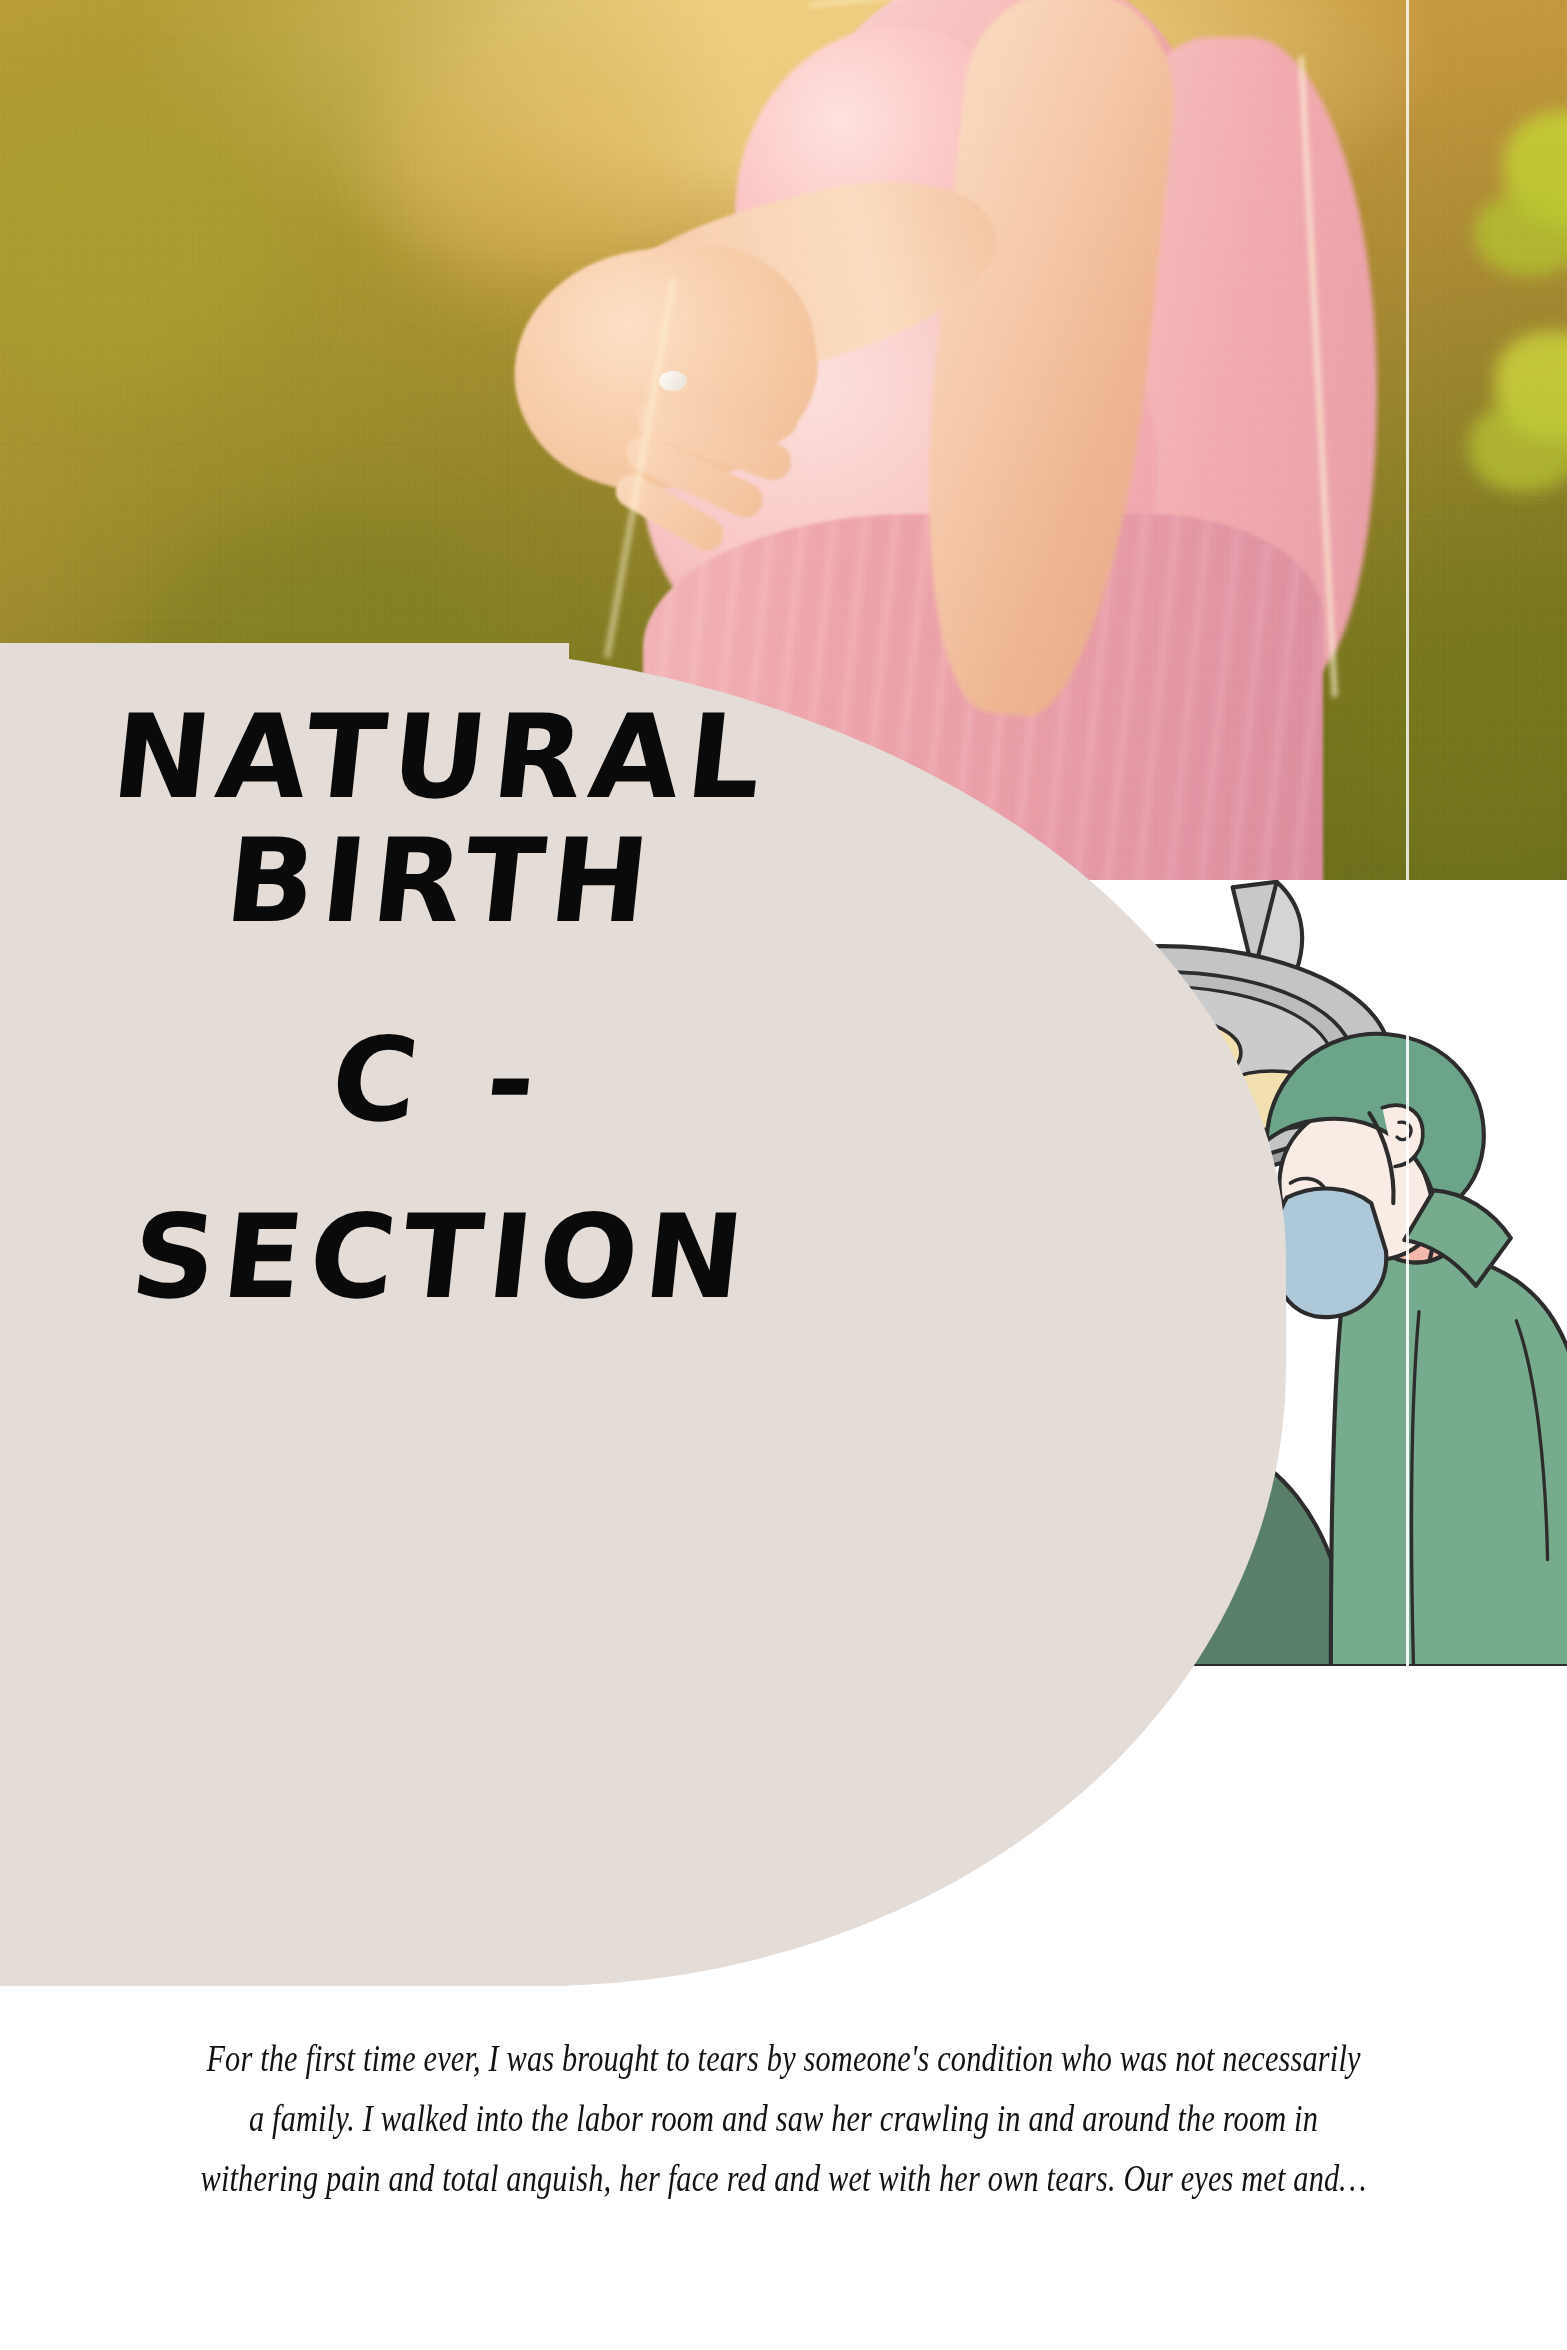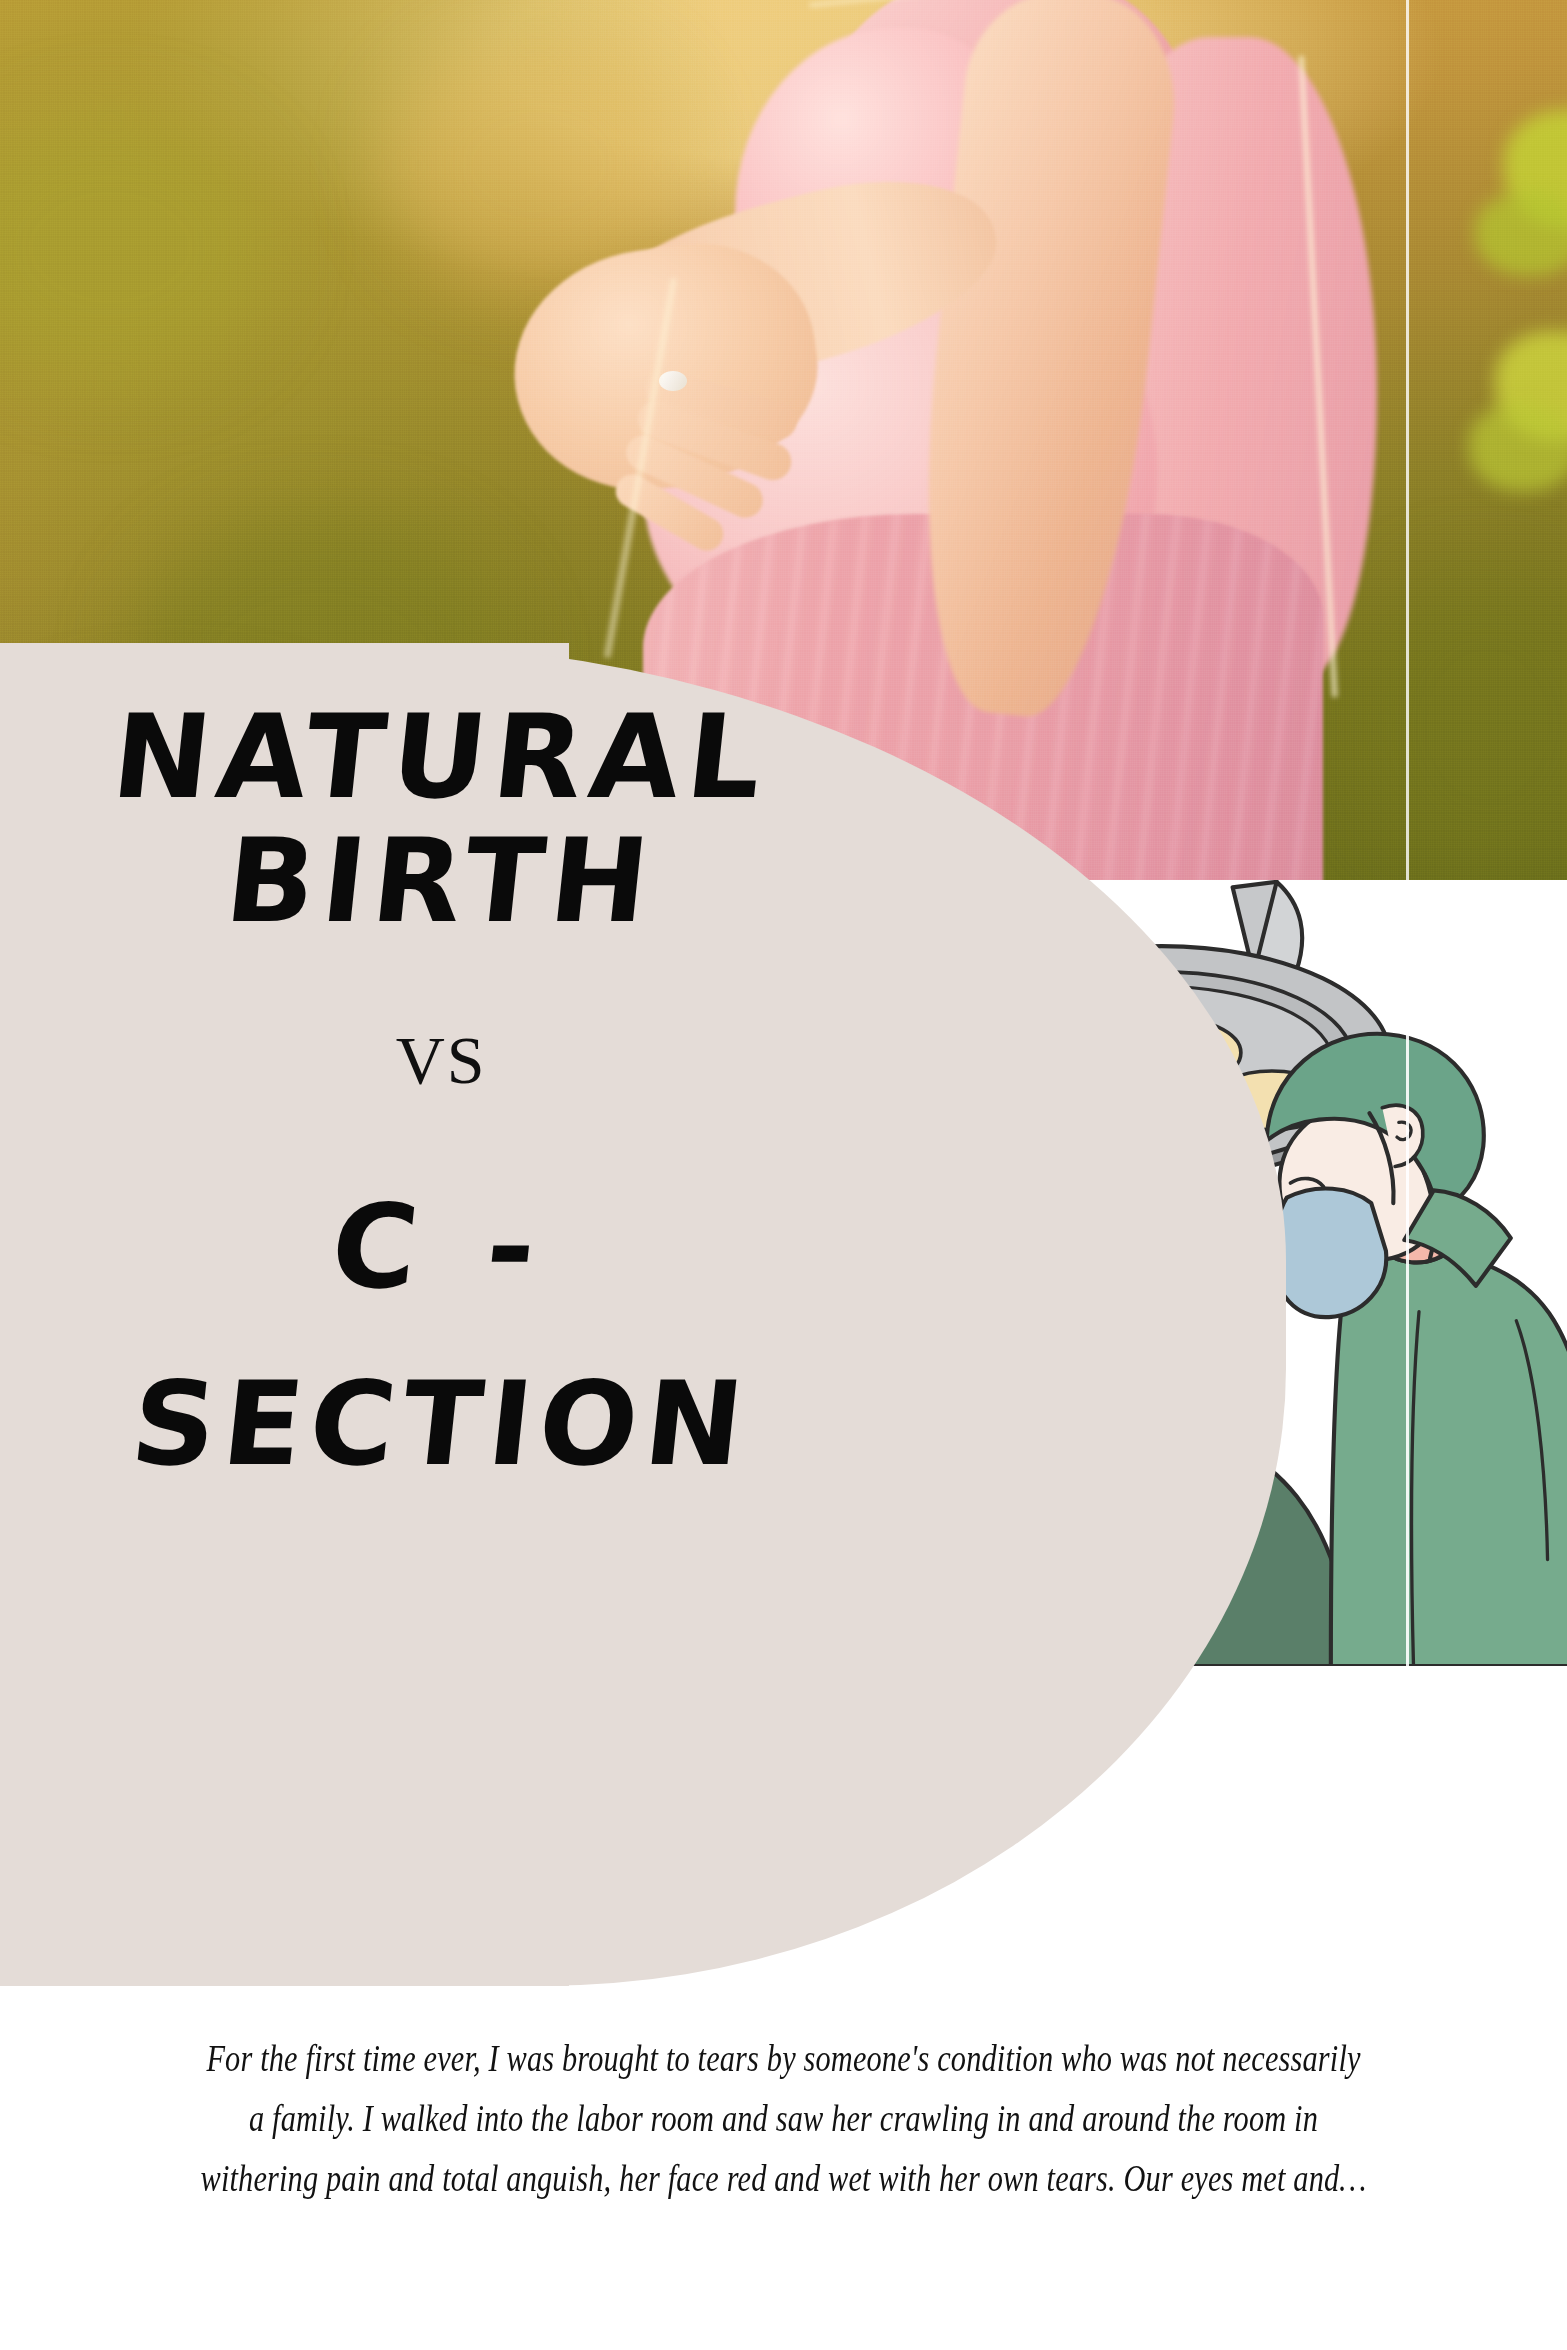--- a/index.html
+++ b/index.html
@@ -298,21 +298,20 @@
     </svg>
     <div class="illus-seam" style="left:630px;"></div>
   </div>
 
   <div class="beige-fill"></div>
   <div class="beige"></div>
 
   <div class="titles">
     <div class="hand-line l-natural">NATURAL</div>
     <div class="hand-line l-birth">BIRTH</div>
-    <div class="l-vs">VS</div>
     <div class="hand-line l-c">C -</div>
     <div class="hand-line l-section">SECTION</div>
   </div>
 
   <div class="quote">For the first time ever, I was brought to tears by someone's condition who was not necessarily a family. I walked into the labor room and saw her crawling in and around the room in withering pain and total anguish, her face red and wet with her own tears. Our eyes met and…</div>
 
 </div>
 
 
 </body></html>

